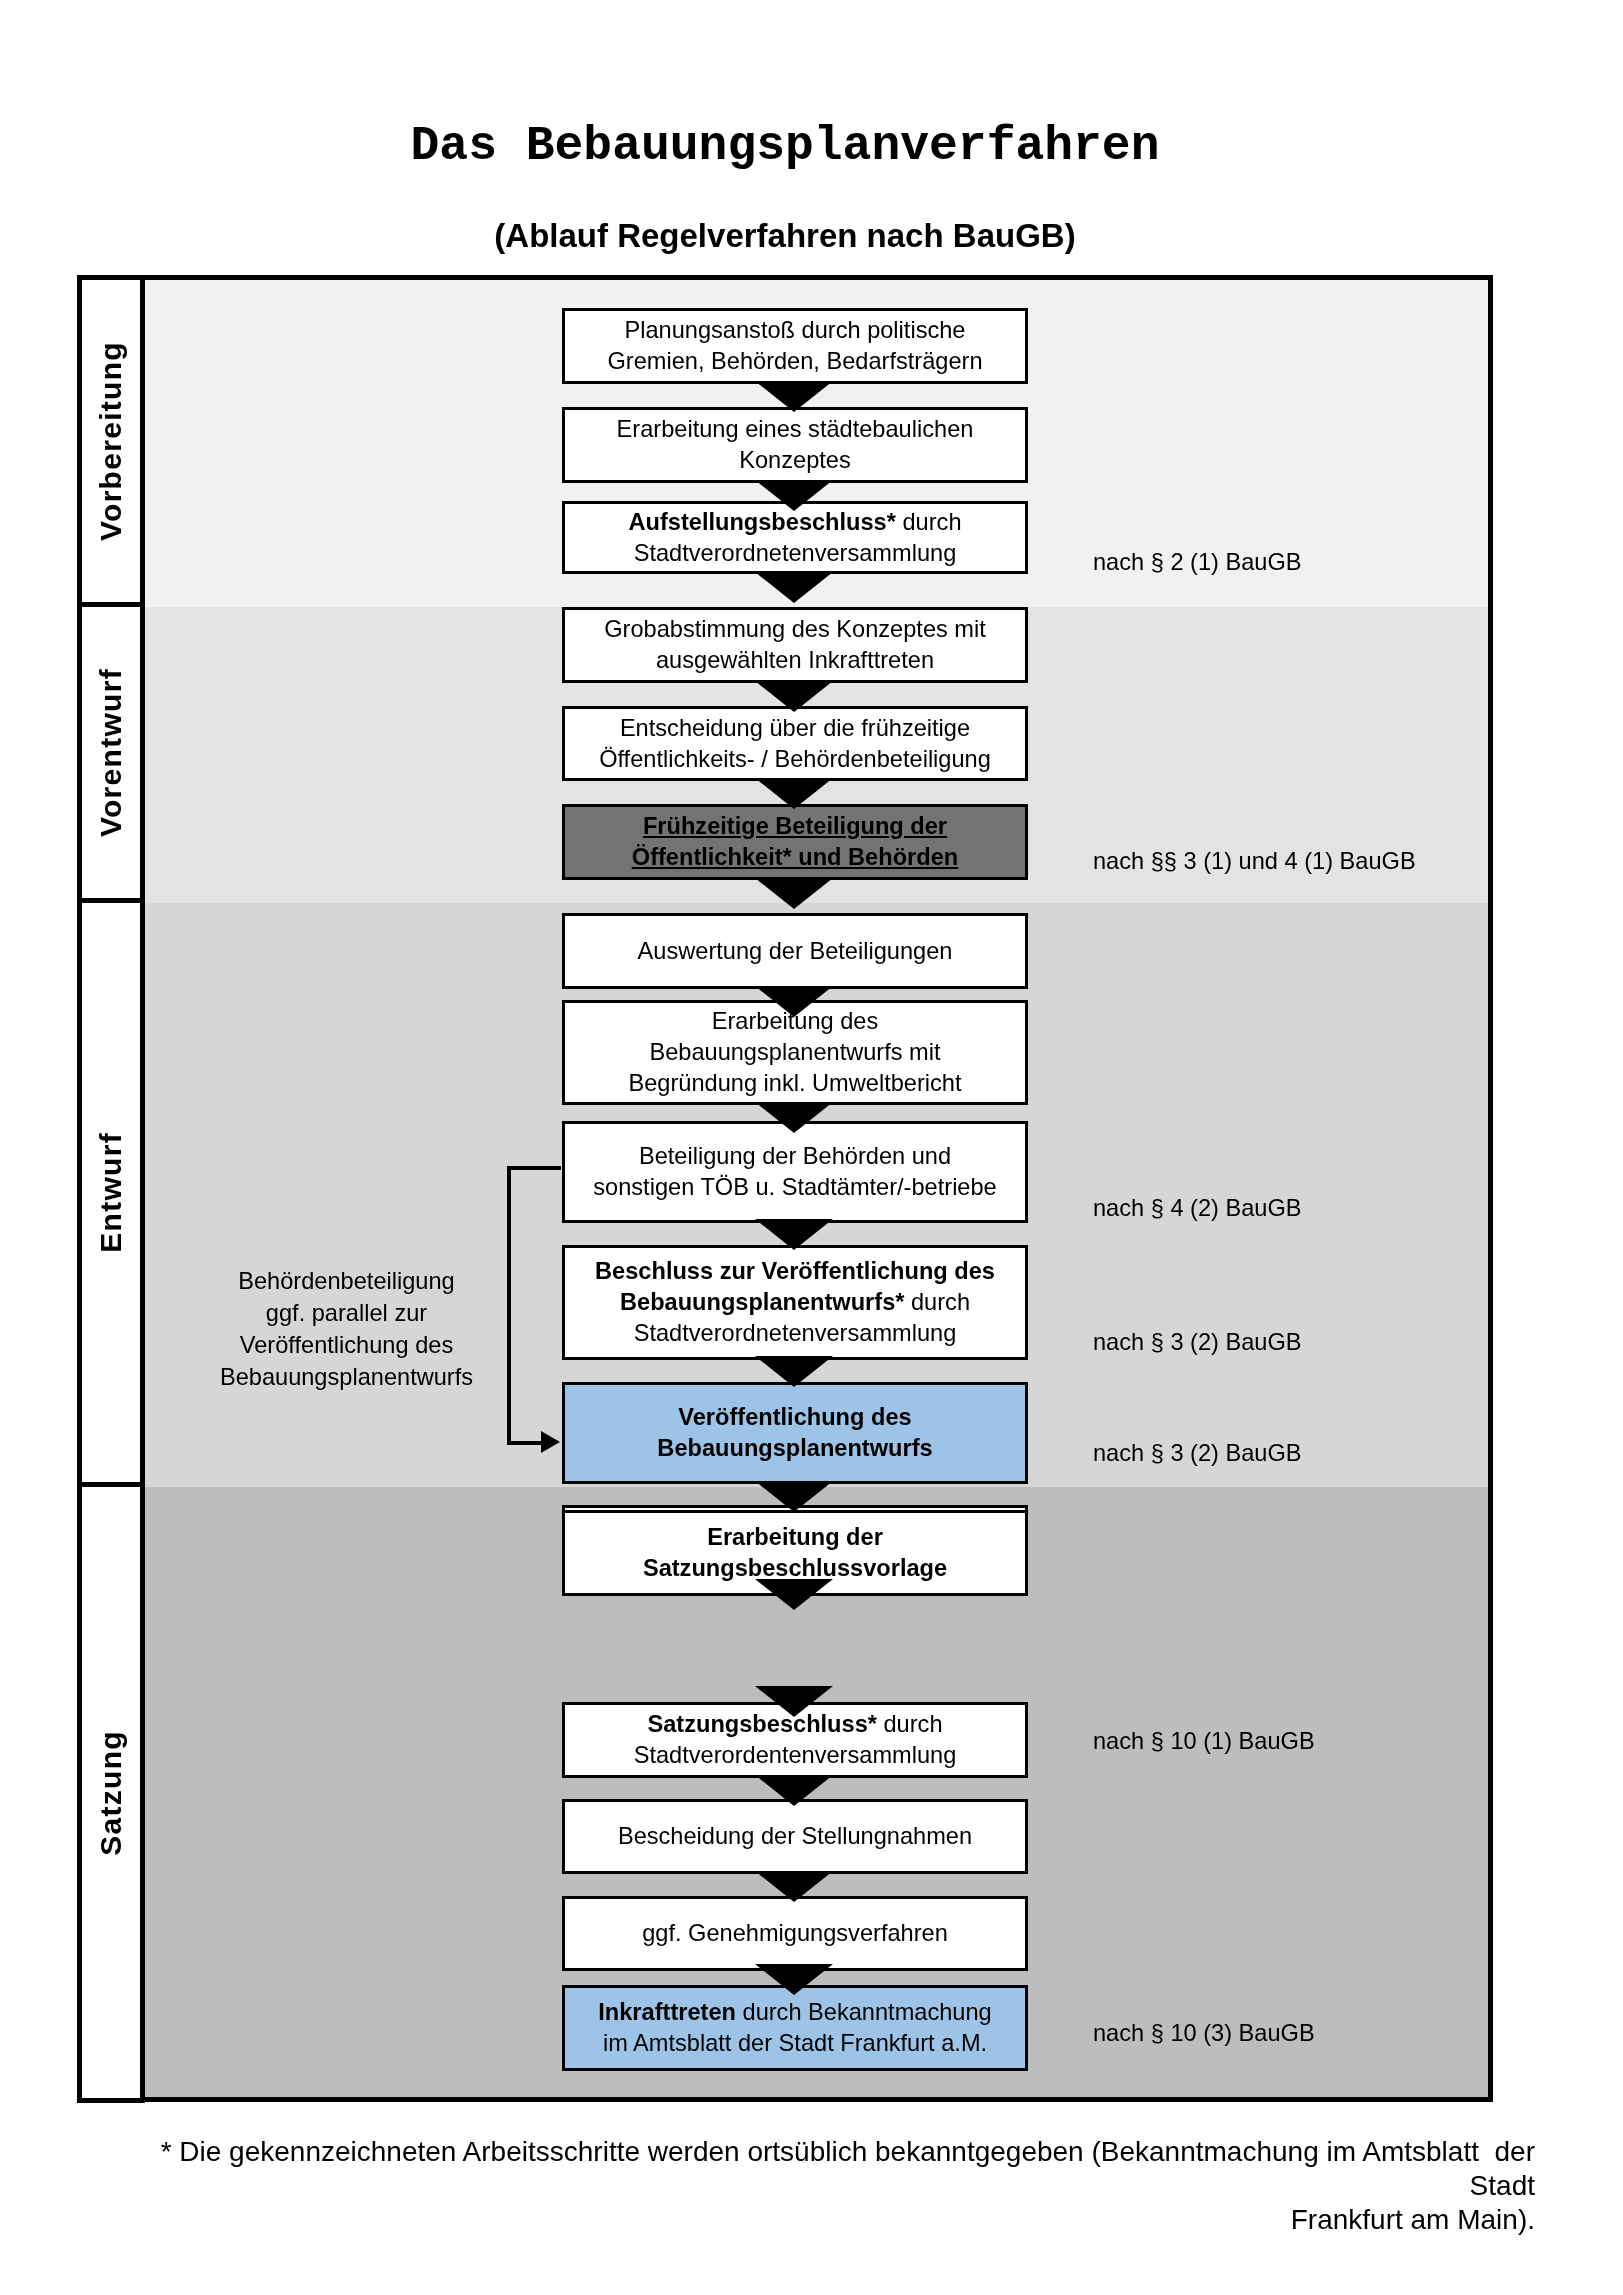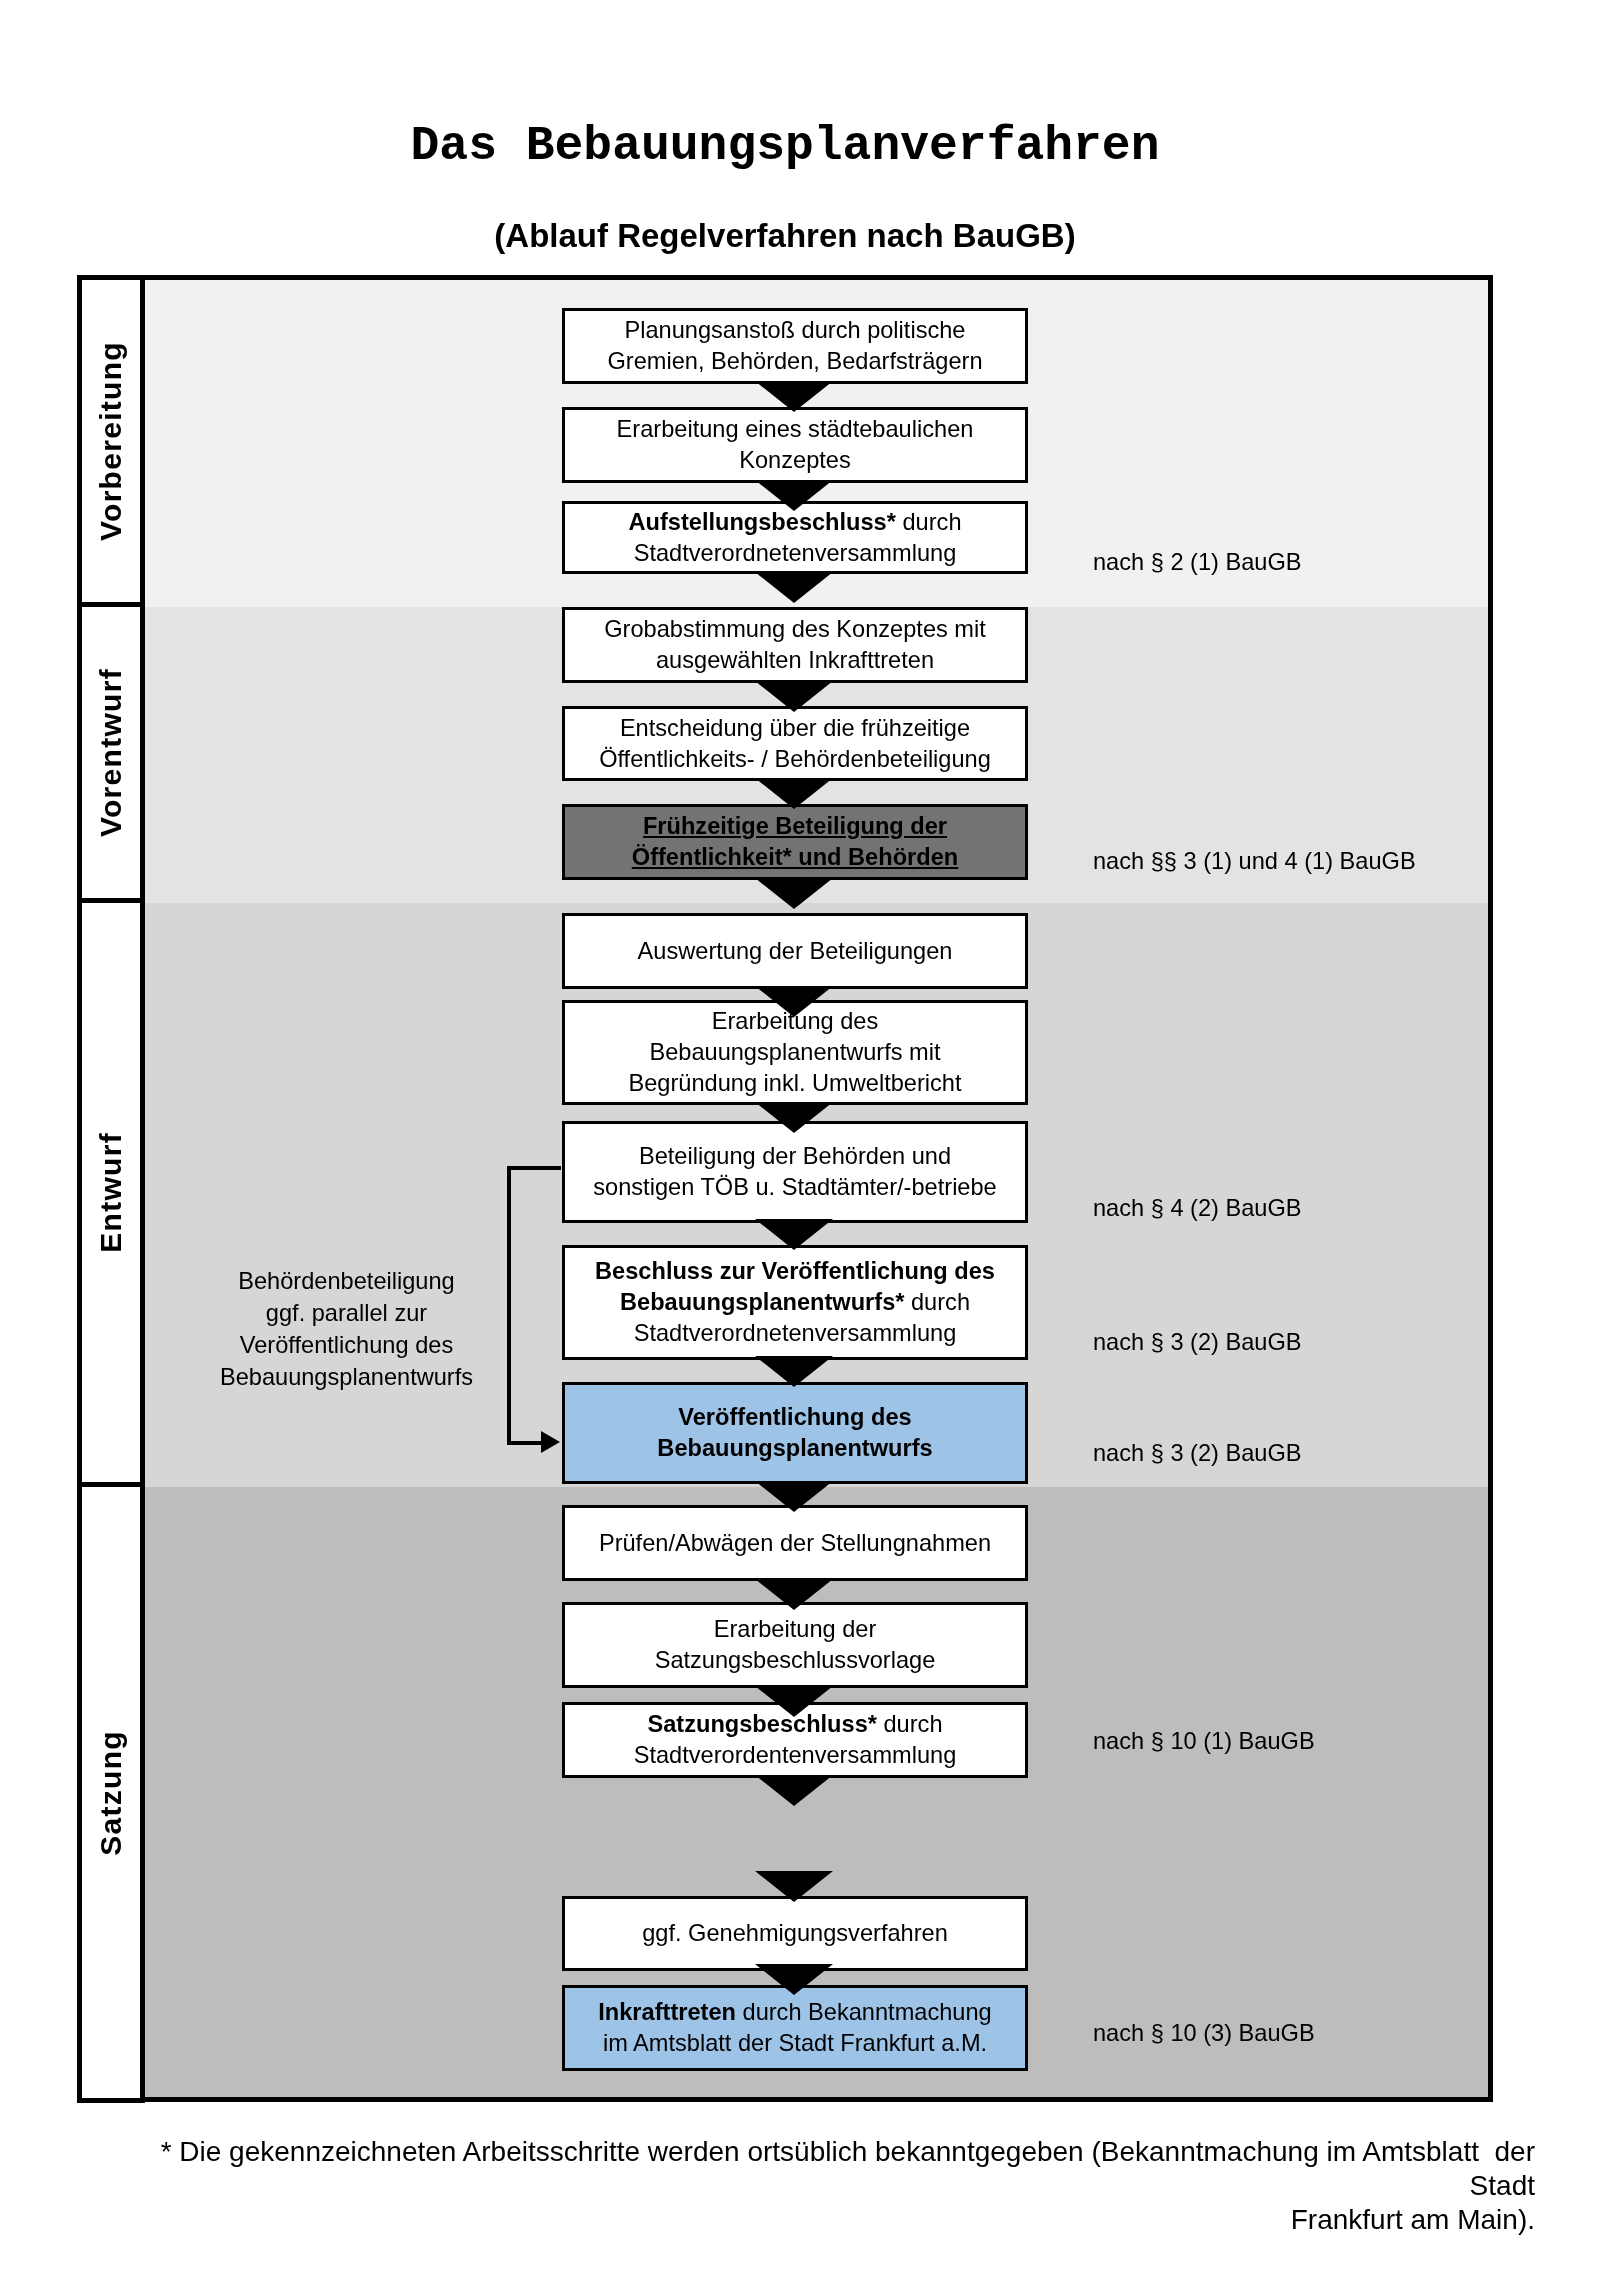--- a/index.html
+++ b/index.html
@@ -94,25 +94,28 @@
   <div class="abs box" style="top:1245px;height:115px;">
       <div><span class="b">Beschluss zur Veröffentlichung des</span><br><span class="b">Bebauungsplanentwurfs*</span><span> durch</span><br><span>Stadtverordnetenversammlung</span></div>
     </div>
   <div class="abs box blue" style="top:1382px;height:102px;background:#9DC3E6;">
       <div><span>Veröffentlichung des</span><br><span>Bebauungsplanentwurfs</span></div>
     </div>
 
   <div class="abs box" style="top:1505px;height:76px;">
       <div><span>Prüfen/Abwägen der Stellungnahmen</span></div>
     </div>
-  <div class="abs box" style="top:1602px;height:86px;">
+  <div class="abs box" style="top:1510px;height:86px;font-weight:bold;">
       <div><span>Erarbeitung der</span><br><span>Satzungsbeschlussvorlage</span></div>
     </div>
   <div class="abs box" style="top:1702px;height:76px;">
       <div><span class="b">Satzungsbeschluss*</span><span> durch</span><br><span>Stadtverordentenversammlung</span></div>
+    </div>
+  <div class="abs box" style="top:1799px;height:75px;">
+      <div><span>Bescheidung der Stellungnahmen</span></div>
     </div>
   <div class="abs box" style="top:1896px;height:75px;">
       <div><span>ggf. Genehmigungsverfahren</span></div>
     </div>
   <div class="abs box blue" style="top:1985px;height:86px;background:#9DC3E6;font-weight:normal;">
       <div><span class="b">Inkrafttreten</span><span> durch Bekanntmachung</span><br><span>im Amtsblatt der Stadt Frankfurt a.M.</span></div>
     </div>
 
   <div class="abs arrow" style="top:381px;"></div>
   <div class="abs arrow" style="top:480px;"></div>

